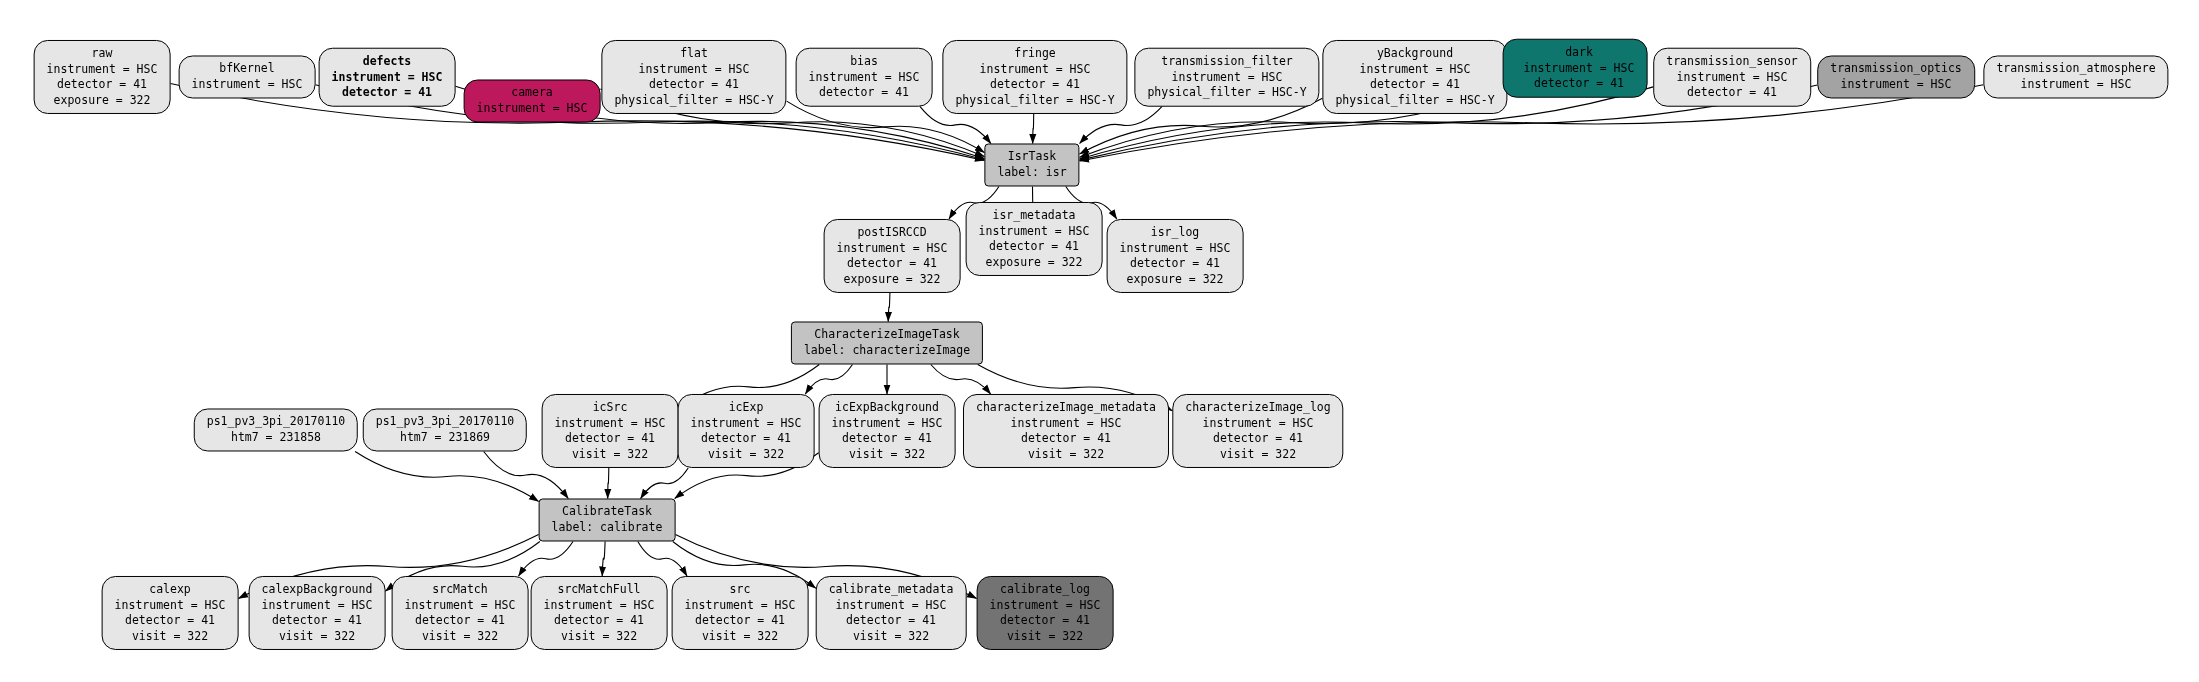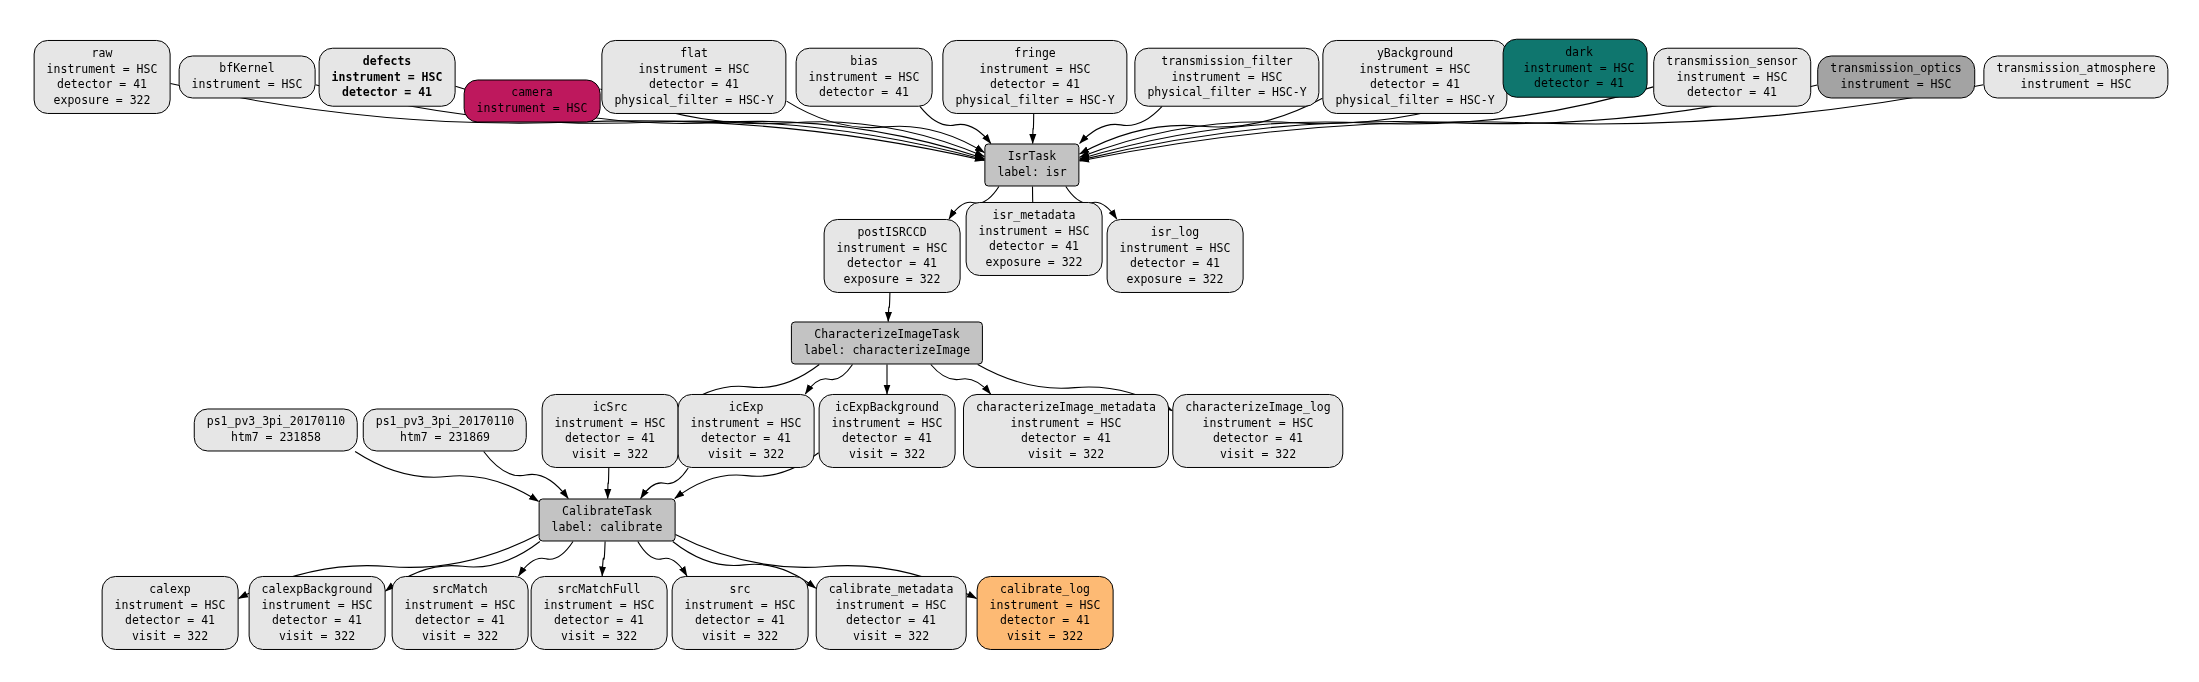--- a/index.html
+++ b/index.html
@@ -262,20 +262,20 @@
         <div class="line">instrument = HSC</div>
         <div class="line">detector = 41</div>
         <div class="line">visit = 322</div>
       </div>
       <div class="node dataset" style="left: 891px; top: 613px; background: rgb(230, 230, 230); border-color: rgb(0, 0, 0);">
         <div class="line">calibrate_metadata</div>
         <div class="line">instrument = HSC</div>
         <div class="line">detector = 41</div>
         <div class="line">visit = 322</div>
       </div>
-      <div class="node dataset" style="left: 1045px; top: 613px; background: #fdba74; border-color: rgb(0, 0, 0);">
+      <div class="node dataset" style="left: 1045px; top: 613px; background: #737373; border-color: rgb(0, 0, 0);">
         <div class="line">calibrate_log</div>
         <div class="line">instrument = HSC</div>
         <div class="line">detector = 41</div>
         <div class="line">visit = 322</div>
       </div>
     </div>
 </div>
 
 </body></html>

